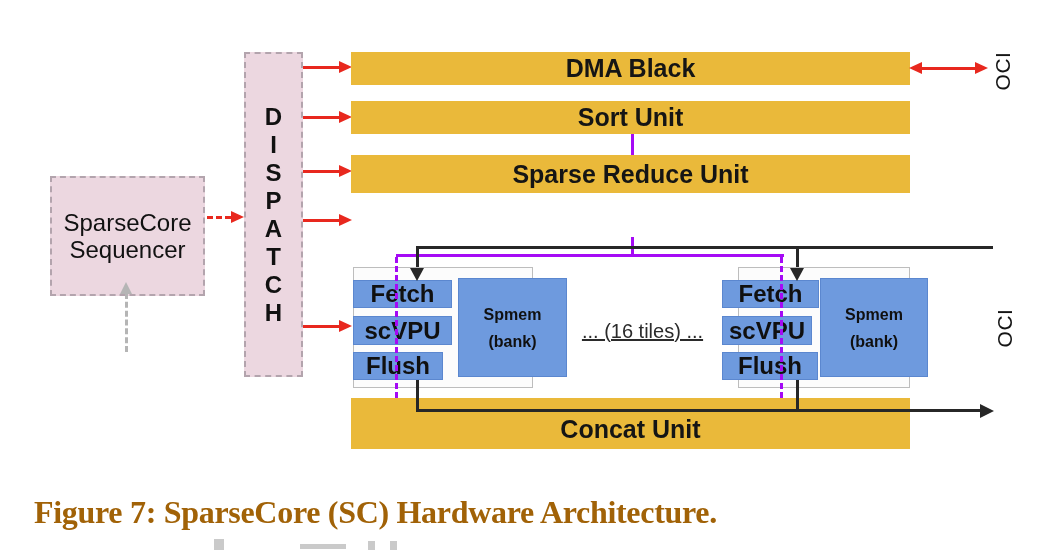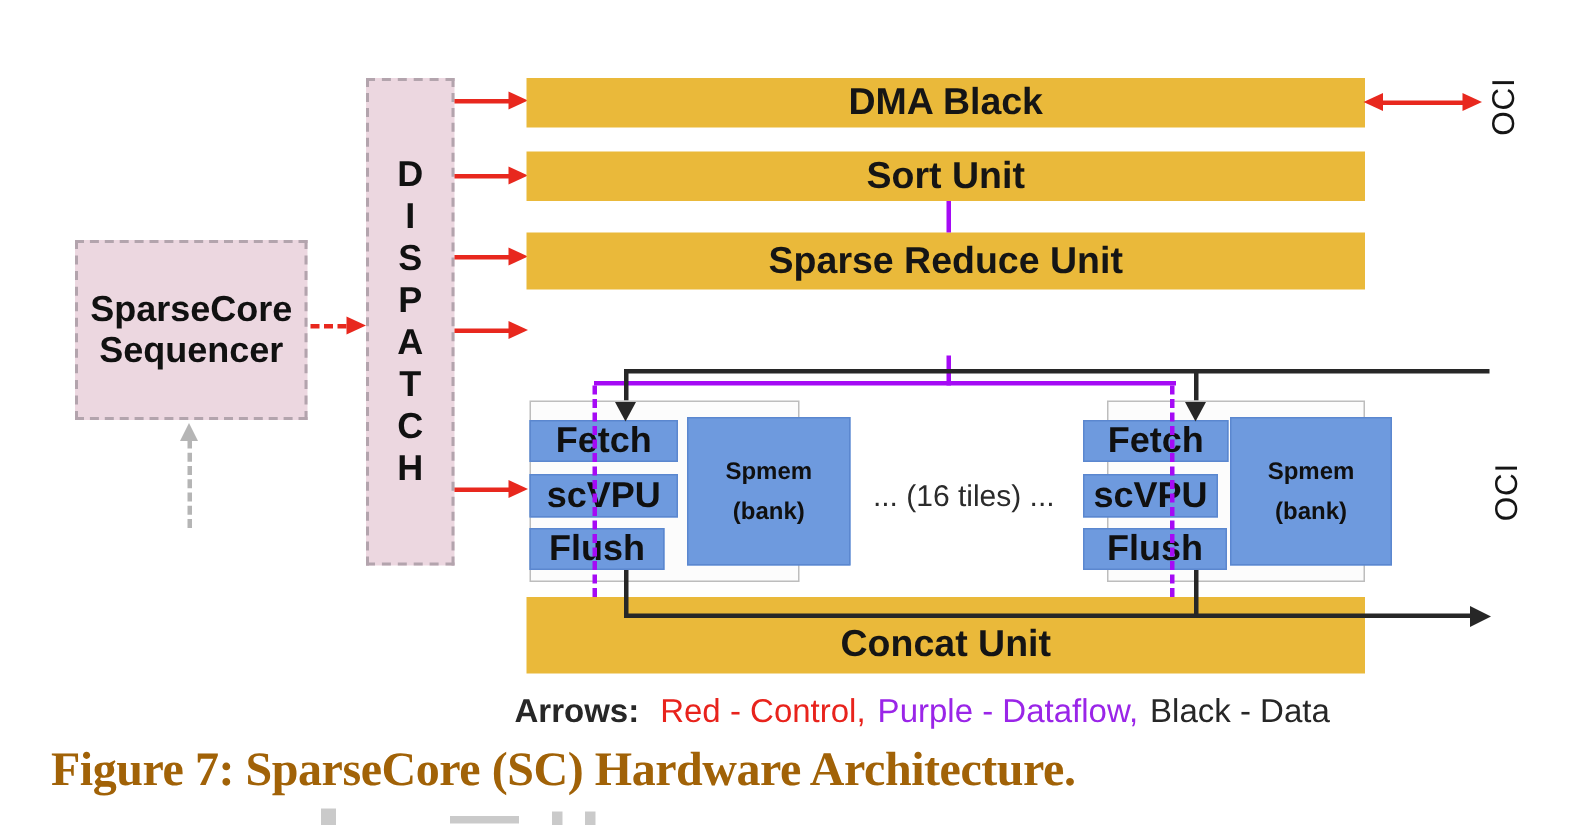--- a/index.html
+++ b/index.html
@@ -4,21 +4,21 @@
 <style>
   html,body{margin:0;padding:0;background:#ffffff;}
   #canvas{
     position:relative;width:1049px;height:550px;background:#ffffff;overflow:hidden;
     font-family:"Liberation Sans",sans-serif;color:#111;
   }
   .abs{position:absolute;}
   
   .pink{background:#ecd7e0;border:2px dashed #b3a4ad;box-sizing:border-box;}
   .seq{display:flex;align-items:center;justify-content:center;text-align:center;
-       font-weight:bold;font-size:24px;line-height:27px;white-space:pre-line;}
+       font-weight:normal;font-size:24px;line-height:27px;white-space:pre-line;margin-top:16px;}
   .dispatch-letters{width:20px;margin:0 auto;font-weight:bold;font-size:24px;line-height:28px;
        text-align:center;word-break:break-all;}
   
   .bar{left:351px;width:559px;background:#eab93a;display:flex;align-items:center;
        justify-content:center;font-weight:bold;font-size:25px;color:#151515;box-sizing:border-box;}
   
   .tilebox{background:#fcfcfc;border:1px solid #bdbdbd;box-sizing:border-box;}
   .blue{background:#6e9ade;border:1px solid #5b87cf;box-sizing:border-box;display:flex;
         align-items:center;justify-content:center;font-weight:bold;font-size:24px;color:#101010;z-index:2;}
   .spmem{font-size:16px;line-height:27px;text-align:center;white-space:pre-line;}
@@ -108,40 +108,37 @@
 
   <div class="abs tilebox" style="left:353px;top:267px;width:180px;height:121px;"></div>
   <div class="abs tilebox" style="left:738px;top:267px;width:172px;height:121px;"></div>
 
   <div class="abs blue" style="left:353px;top:280px;width:99px;height:28px;">Fetch</div>
   <div class="abs blue" style="left:353px;top:316px;width:99px;height:29px;">scVPU</div>
   <div class="abs blue" style="left:353px;top:352px;width:90px;height:28px;">Flush</div>
   <div class="abs blue spmem" style="left:458px;top:278px;width:109px;height:99px;">Spmem
 (bank)</div>
 
-  <div class="abs ellipsis" style="left:560px;top:320px;">... (16 tiles) ...</div>
+  <div class="abs ellipsis" style="left:560px;top:320px;text-decoration:underline;">... (16 tiles) ...</div>
 
   <div class="abs blue" style="left:722px;top:280px;width:97px;height:28px;">Fetch</div>
   <div class="abs blue" style="left:722px;top:316px;width:90px;height:29px;">scVPU</div>
   <div class="abs blue" style="left:722px;top:352px;width:96px;height:28px;">Flush</div>
   <div class="abs blue spmem" style="left:820px;top:278px;width:108px;height:99px;">Spmem
 (bank)</div>
 
   <div class="abs oci" style="left:986px;top:309px;width:38px;height:38px;">
       <span>OCI</span>
     </div>
 
   <div class="abs vl blk-bg z3" style="left:416px;top:380px;height:32px;"></div>
   <div class="abs vl blk-bg z3" style="left:796px;top:380px;height:32px;"></div>
   <div class="abs hl blk-bg z3" style="left:416px;top:409px;width:565px;"></div>
   <div class="abs tri tri-r-blk" style="left:980px;top:404px;"></div>
 
-  <div class="abs legend" style="left:343px;top:461px;">
-    <span class="b">Arrows:</span><span class="r">Red - Control,</span><span class="p">Purple - Dataflow,</span><span>Black - Data</span>
-  </div>
 
   <div class="abs caption" style="left:34px;top:494px;">Figure 7: SparseCore (SC) Hardware Architecture.</div>
 
   <div class="abs remnant" style="left:214px;top:539px;width:10px;height:11px;"></div>
   <div class="abs remnant" style="left:300px;top:544px;width:46px;height:5px;"></div>
   <div class="abs remnant" style="left:368px;top:541px;width:7px;height:9px;"></div>
   <div class="abs remnant" style="left:390px;top:541px;width:7px;height:9px;"></div>
 
 </div>
 

